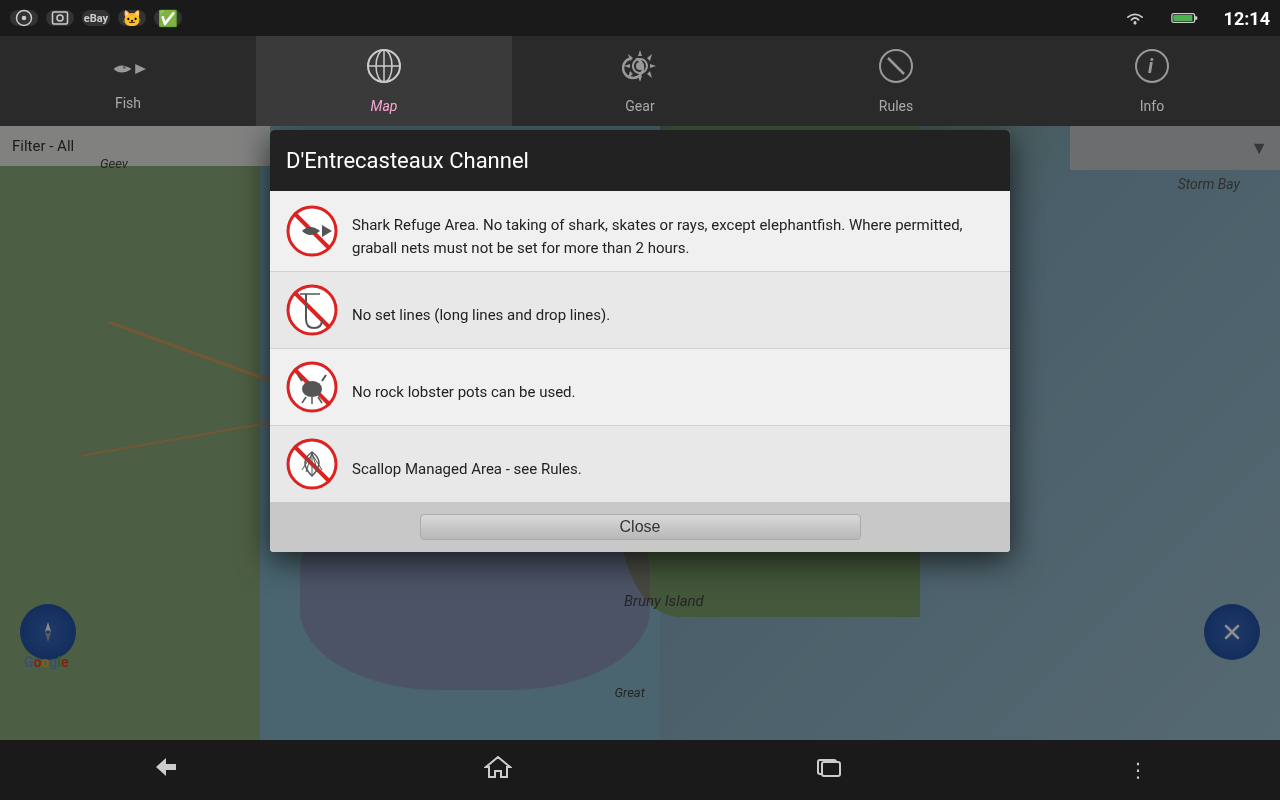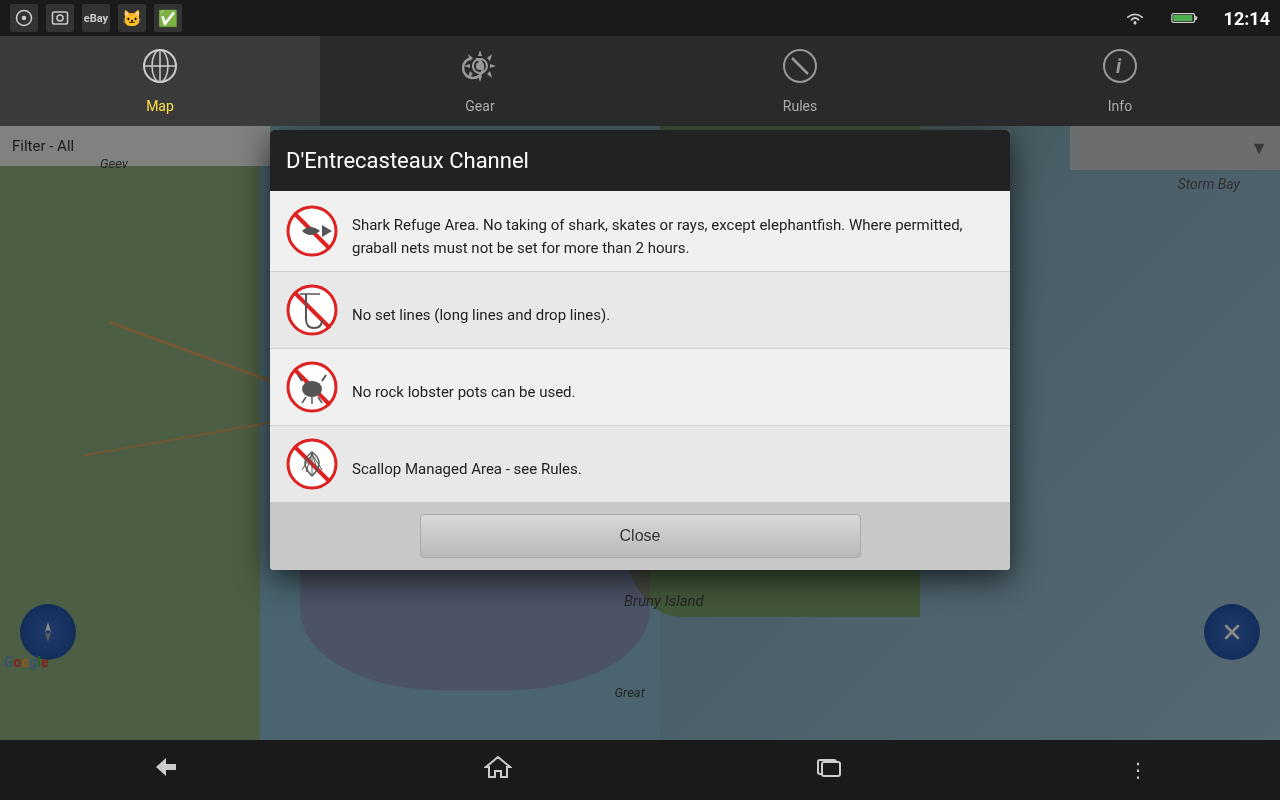--- a/index.html
+++ b/index.html
@@ -24,22 +24,22 @@
       z-index: 100;
       position: relative;
     }
     .status-icons-left {
       display: flex;
       gap: 8px;
       align-items: center;
     }
     .status-icon {
       width: 28px;
-      height: 28px;
-      border-radius: 2px;
+      height: 16px;
+      border-radius: 8px;
       background: #333;
       display: flex;
       align-items: center;
       justify-content: center;
       font-size: 16px;
     }
     .status-icons-right {
       display: flex;
       align-items: center;
       gap: 25px;
@@ -77,21 +77,22 @@
       color: #999;
     }
     .tab.active .tab-icon {
       color: #ccc;
     }
     .tab-label {
       font-size: 14px;
       color: #aaa;
     }
     .tab.active .tab-label {
-      color: #fde047;
+      color: #f9a8d4;
+      font-style: italic;
     }
 
     
     #map-area {
       position: absolute;
       top: 126px;
       left: 0;
       right: 0;
       bottom: 60px;
       background: #8aab7e;
@@ -167,21 +168,21 @@
       display: flex;
       align-items: center;
       justify-content: center;
       z-index: 50;
     }
 
     
     .google-watermark {
       position: absolute;
       bottom: 70px;
-      left: 4px;
+      left: 24px;
       font-size: 12px;
       color: #555;
       z-index: 50;
     }
 
     
     .bruny-label {
       position: absolute;
       bottom: 130px;
       left: 50%;
@@ -296,21 +297,21 @@
       background: #c8c8c8;
       padding: 12px 20px;
       display: flex;
       justify-content: center;
     }
 
     .close-button {
       background: linear-gradient(to bottom, #d8d8d8, #b8b8b8);
       border: 1px solid #aaa;
       border-radius: 4px;
-      padding: 12px 0;
+      padding: 3px 0;
       width: 441px;
       font-size: 16px;
       color: #333;
       cursor: pointer;
     }
 
     
     #bottom-nav {
       position: absolute;
       bottom: 0;
@@ -375,20 +376,30 @@
       <rect x="1" y="3" width="26" height="10" rx="2" fill="none" stroke="#ccc" stroke-width="1.5"></rect>
       <rect x="27" y="6" width="3" height="4" rx="1" fill="#ccc"></rect>
       <rect x="2.5" y="4.5" width="22" height="7" rx="1" fill="#4caf50"></rect>
     </svg>
     <div class="status-time">12:14</div>
   </div>
 </div>
 
 <div id="tab-bar">
 
+  <div class="tab">
+    <div class="tab-icon">
+      <svg width="36" height="24" viewBox="0 0 50 30" fill="#999">
+        <path d="M5 15 Q15 5 30 15 Q15 25 5 15Z"></path>
+        <polygon points="35,8 50,15 35,22" fill="#999"></polygon>
+        <circle cx="20" cy="13" r="2" fill="#666"></circle>
+      </svg>
+    </div>
+    <span class="tab-label">Fish</span>
+  </div>
 
   <div class="tab active">
     <div class="tab-icon">
       <svg width="36" height="36" viewBox="0 0 36 36" fill="none">
         <circle cx="18" cy="18" r="16" stroke="#ccc" stroke-width="2"></circle>
         <ellipse cx="18" cy="18" rx="8" ry="16" stroke="#ccc" stroke-width="1.5"></ellipse>
         <line x1="2" y1="18" x2="34" y2="18" stroke="#ccc" stroke-width="1.5"></line>
         <line x1="18" y1="2" x2="18" y2="34" stroke="#ccc" stroke-width="1.5"></line>
       </svg>
     </div>

